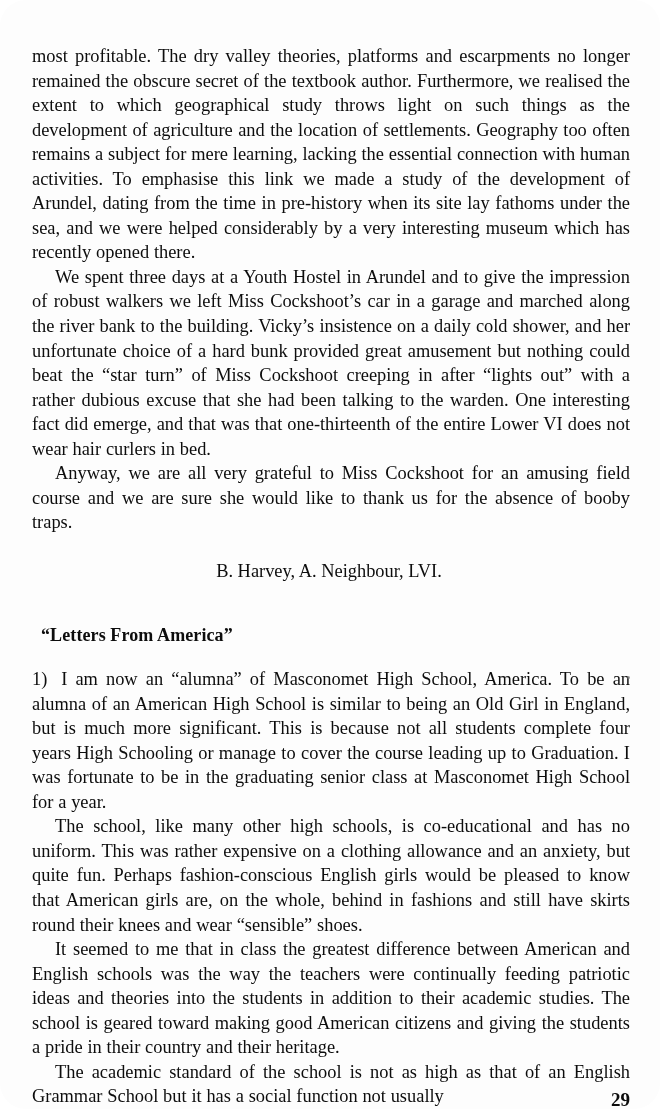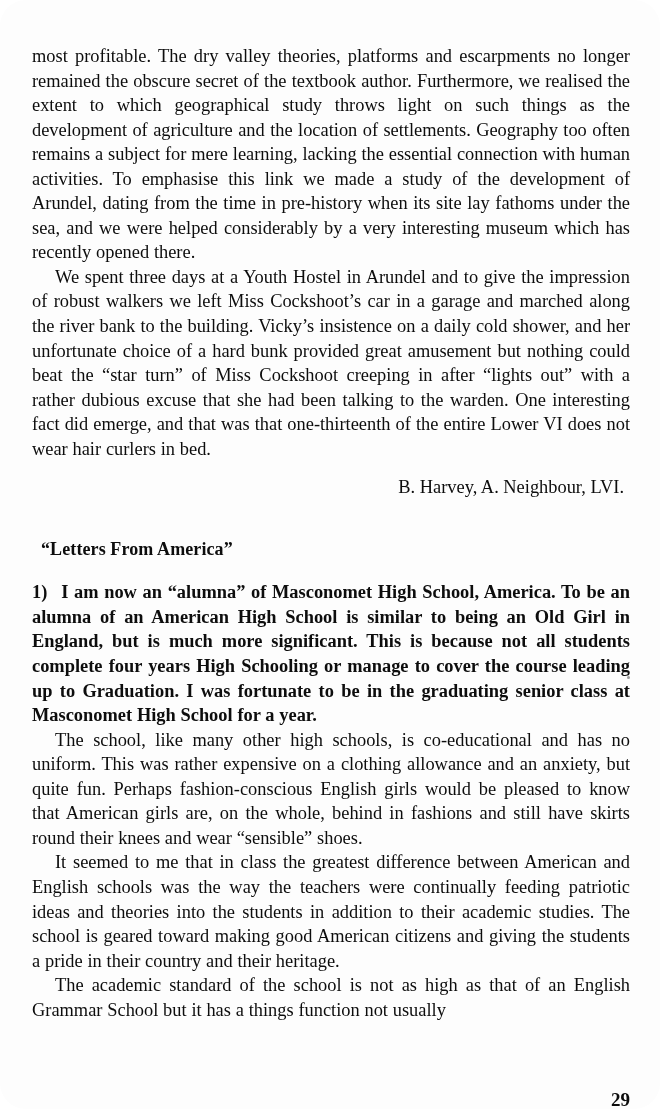--- a/index.html
+++ b/index.html
@@ -37,30 +37,29 @@
     text-indent: 1.25em;
     word-spacing: 0.01em;
     -webkit-font-smoothing: none;
   }
   p.para.first {
     text-indent: 0;
   }
   
   p.para.numbered {
     text-indent: 0;
-    font-weight: bold;
   }
   p.para.numbered .marker {
     margin-right: 0.75em;
   }
   .attribution {
-    margin: 2px;
+    margin: 12px;
     font-size: 18.4px;
     line-height: 24.55px;
-    text-align: right;
+    text-align: center;
     padding-right: 4px;
     padding-top: 12px;
   }
   h2.section-heading {
     margin: 9px;
     font-size: 18px;
     line-height: 24.55px;
     font-weight: bold;
     text-align: left;
     padding-top: 28px;
@@ -89,32 +88,33 @@
 <body>
 
 <div class="page">
 
   <div class="text-column">
 
     <p class="para first">most profitable. The dry valley theories, platforms and escarpments no longer remained the obscure secret of the textbook author. Furthermore, we realised the extent to which geographical study throws light on such things as the development of agriculture and the location of settlements. Geography too often remains a subject for mere learning, lacking the essential connection with human activities. To emphasise this link we made a study of the development of Arundel, dating from the time in pre-history when its site lay fathoms under the sea, and we were helped considerably by a very interesting museum which has recently opened there.</p>
 
     <p class="para">We spent three days at a Youth Hostel in Arundel and to give the impression of robust walkers we left Miss Cockshoot’s car in a garage and marched along the river bank to the building. Vicky’s insistence on a daily cold shower, and her unfortunate choice of a hard bunk provided great amusement but nothing could beat the “star turn” of Miss Cockshoot creeping in after “lights out” with a rather dubious excuse that she had been talking to the warden. One interesting fact did emerge, and that was that one-thirteenth of the entire Lower VI does not wear hair curlers in bed.</p>
 
+    <p class="para">Anyway, we are all very grateful to Miss Cockshoot for an amusing field course and we are sure she would like to thank us for the absence of booby traps.</p>
 
     <p class="attribution">B. Harvey, A. Neighbour, LVI.</p>
 
     <h2 class="section-heading">“Letters From America”</h2>
 
     <p class="para numbered"><span class="marker">1)</span><span>I am now an “alumna” of Masconomet High School, America. To be an alumna of an American High School is similar to being an Old Girl in England, but is much more significant. This is because not all students complete four years High Schooling or manage to cover the course leading up to Graduation. I was fortunate to be in the graduating senior class at Masconomet High School for a year.</span></p>
 
     <p class="para">The school, like many other high schools, is co-educational and has no uniform. This was rather expensive on a clothing allowance and an anxiety, but quite fun. Perhaps fashion-conscious English girls would be pleased to know that American girls are, on the whole, behind in fashions and still have skirts round their knees and wear “sensible” shoes.</p>
 
     <p class="para">It seemed to me that in class the greatest difference between American and English schools was the way the teachers were continually feeding patriotic ideas and theories into the students in addition to their academic studies. The school is geared toward making good American citizens and giving the students a pride in their country and their heritage.</p>
 
-    <p class="para">The academic standard of the school is not as high as that of an English Grammar School but it has a things function not usually</p>
+    <p class="para">The academic standard of the school is not as high as that of an English Grammar School but it has a social function not usually</p>
 
   </div>
 
   <div class="scan-speck" style="left:627px; top:676px;"></div>
 
   <div class="page-number">29</div>
 
 </div>
 
 </body></html>

